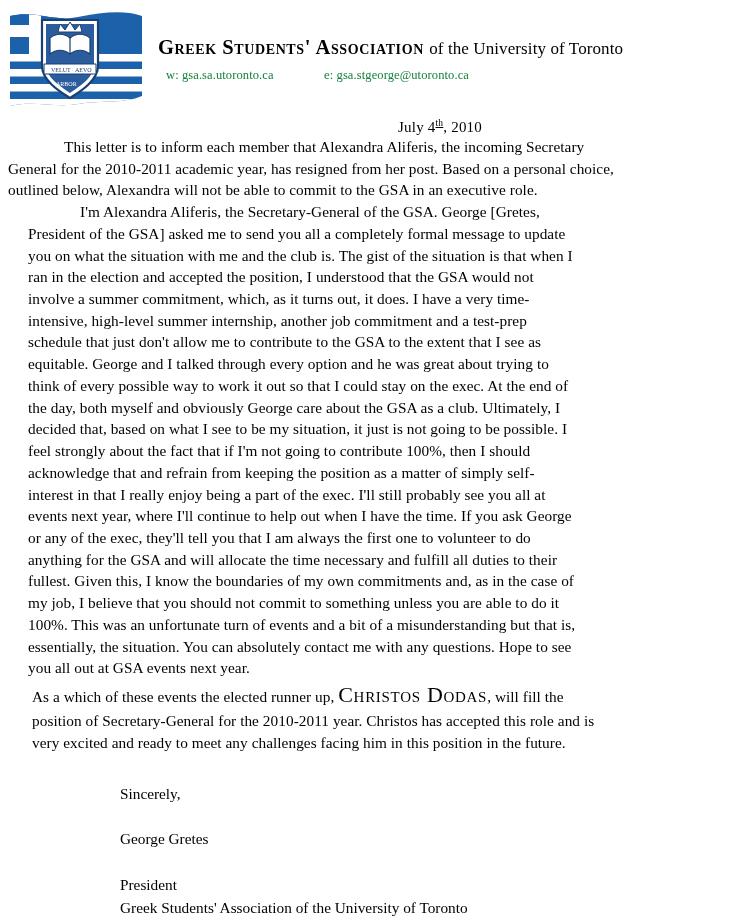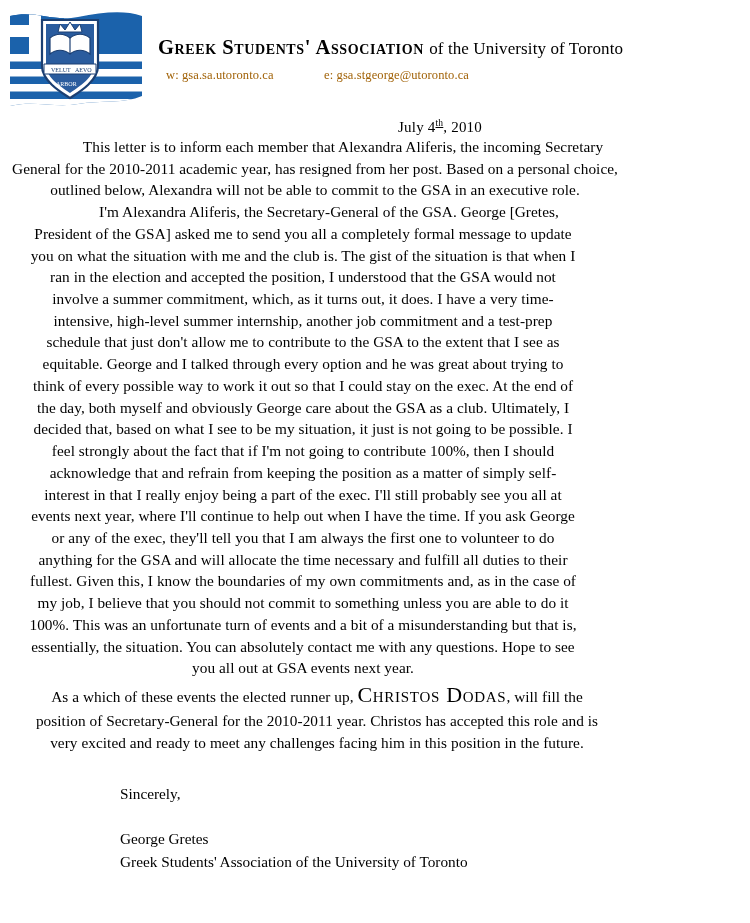--- a/index.html
+++ b/index.html
@@ -56,21 +56,21 @@
     letter-spacing: 0.6px;
   }
   .org-title .of-uni {
     font-size: 17px;
     letter-spacing: 0.1px;
   }
   .org-contact {
     margin-top: 9px;
     margin-left: 8px;
     font-size: 12.5px;
-    color: #a16207;
+    color: #15803d;
     letter-spacing: 0.1px;
   }
   .org-contact .gap {
     display: inline-block;
     width: 44px;
   }
 
   
   .date-line {
     text-align: right;
@@ -91,21 +91,21 @@
   }
   .salutation {
     margin-top: 29px;
     font-size: 15.5px;
     letter-spacing: 0.1px;
   }
   p.para {
     font-size: 15.3px;
     line-height: 1.42;
     margin: 0;
-    text-align: center;
+    text-align: left;
     letter-spacing: 0.05px;
   }
   .para-intro {
     margin-top: 27px;
     text-indent: 56px;
     padding-right: 2px;
   }
   .quote-block {
     margin-top: 27px;
     padding-left: 20px;
@@ -221,17 +221,18 @@
     <p class="para para-intro">This letter is to inform each member that Alexandra Aliferis, the incoming Secretary General for the 2010-2011 academic year, has resigned from her post. Based on a personal choice, outlined below, Alexandra will not be able to commit to the GSA in an executive role.</p>
 
     <p class="para quote-block"><span class="first-line-indent"></span><span>I'm Alexandra Aliferis, the Secretary-General of the GSA. George [Gretes, President of the GSA] asked me to send you all a completely formal message to update you on what the situation with me and the club is. The gist of the situation is that when I ran in the election and accepted the position, I understood that the GSA would not involve a summer commitment, which, as it turns out, it does. I have a very time-intensive, high-level summer internship, another job commitment and a test-prep schedule that just don't allow me to contribute to the GSA to the extent that I see as equitable. George and I talked through every option and he was great about trying to think of every possible way to work it out so that I could stay on the exec. At the end of the day, both myself and obviously George care about the GSA as a club. Ultimately, I decided that, based on what I see to be my situation, it just is not going to be possible. I feel strongly about the fact that if I'm not going to contribute 100%, then I should acknowledge that and refrain from keeping the position as a matter of simply self-interest in that I really enjoy being a part of the exec. I'll still probably see you all at events next year, where I'll continue to help out when I have the time. If you ask George or any of the exec, they'll tell you that I am always the first one to volunteer to do anything for the GSA and will allocate the time necessary and fulfill all duties to their fullest. Given this, I know the boundaries of my own commitments and, as in the case of my job, I believe that you should not commit to something unless you are able to do it 100%. This was an unfortunate turn of events and a bit of a misunderstanding but that is, essentially, the situation. You can absolutely contact me with any questions. Hope to see you all out at GSA events next year.</span></p>
 
     <p class="para para-runner"><span>As a which of these events the elected runner up, </span><span class="name-sc">Christos Dodas</span><span>, will fill the position of Secretary-General for the 2010-2011 year. Christos has accepted this role and is very excited and ready to meet any challenges facing him in this position in the future.</span></p>
 
 
     <div class="sig-block">
       <div class="sig-closing">Sincerely,</div>
       <div class="sig-name">George Gretes</div>
+      <div class="sig-role">President</div>
       <div class="sig-org">Greek Students' Association of the University of Toronto</div>
     </div>
 
   </div>
 </div>
 
 </body></html>

